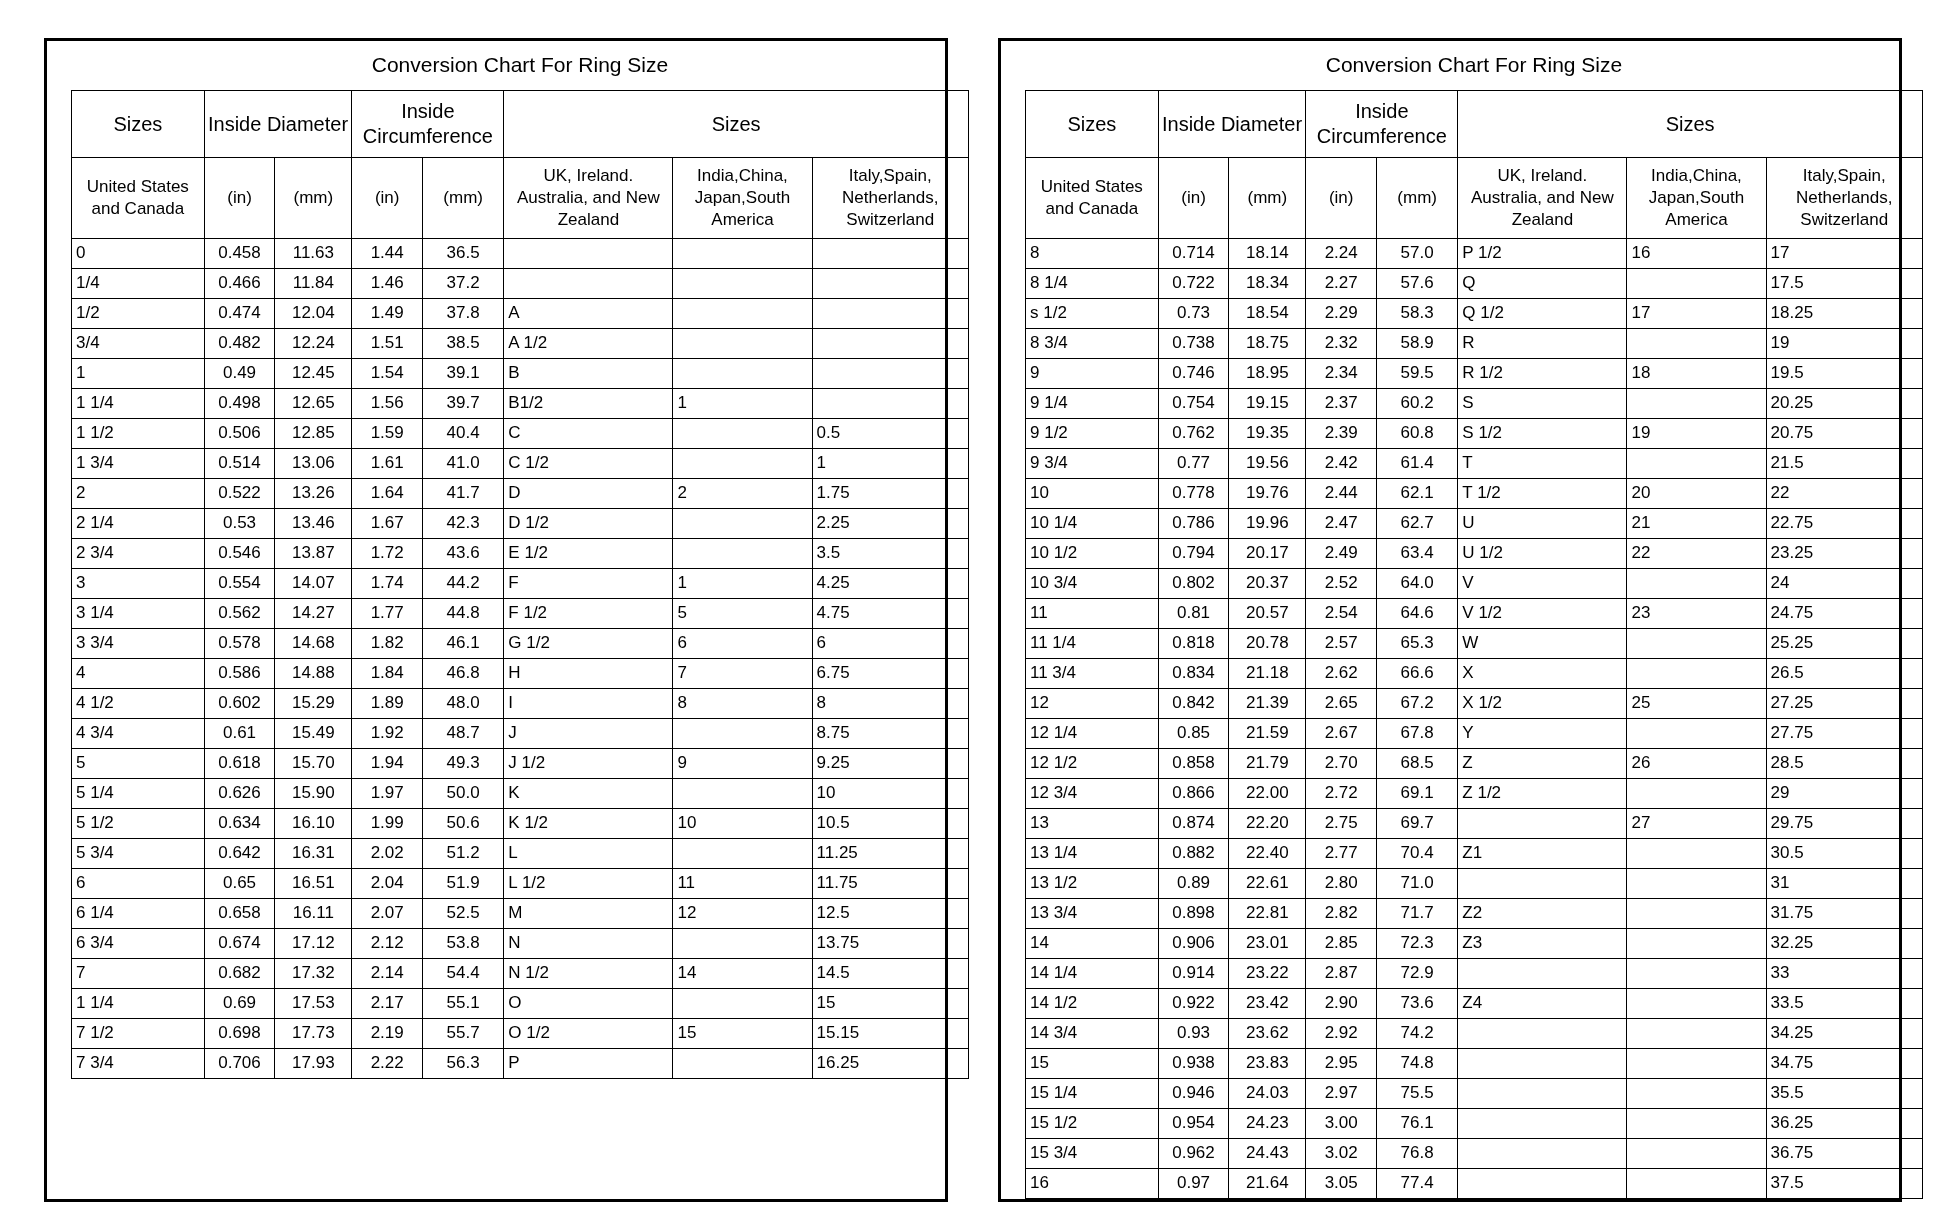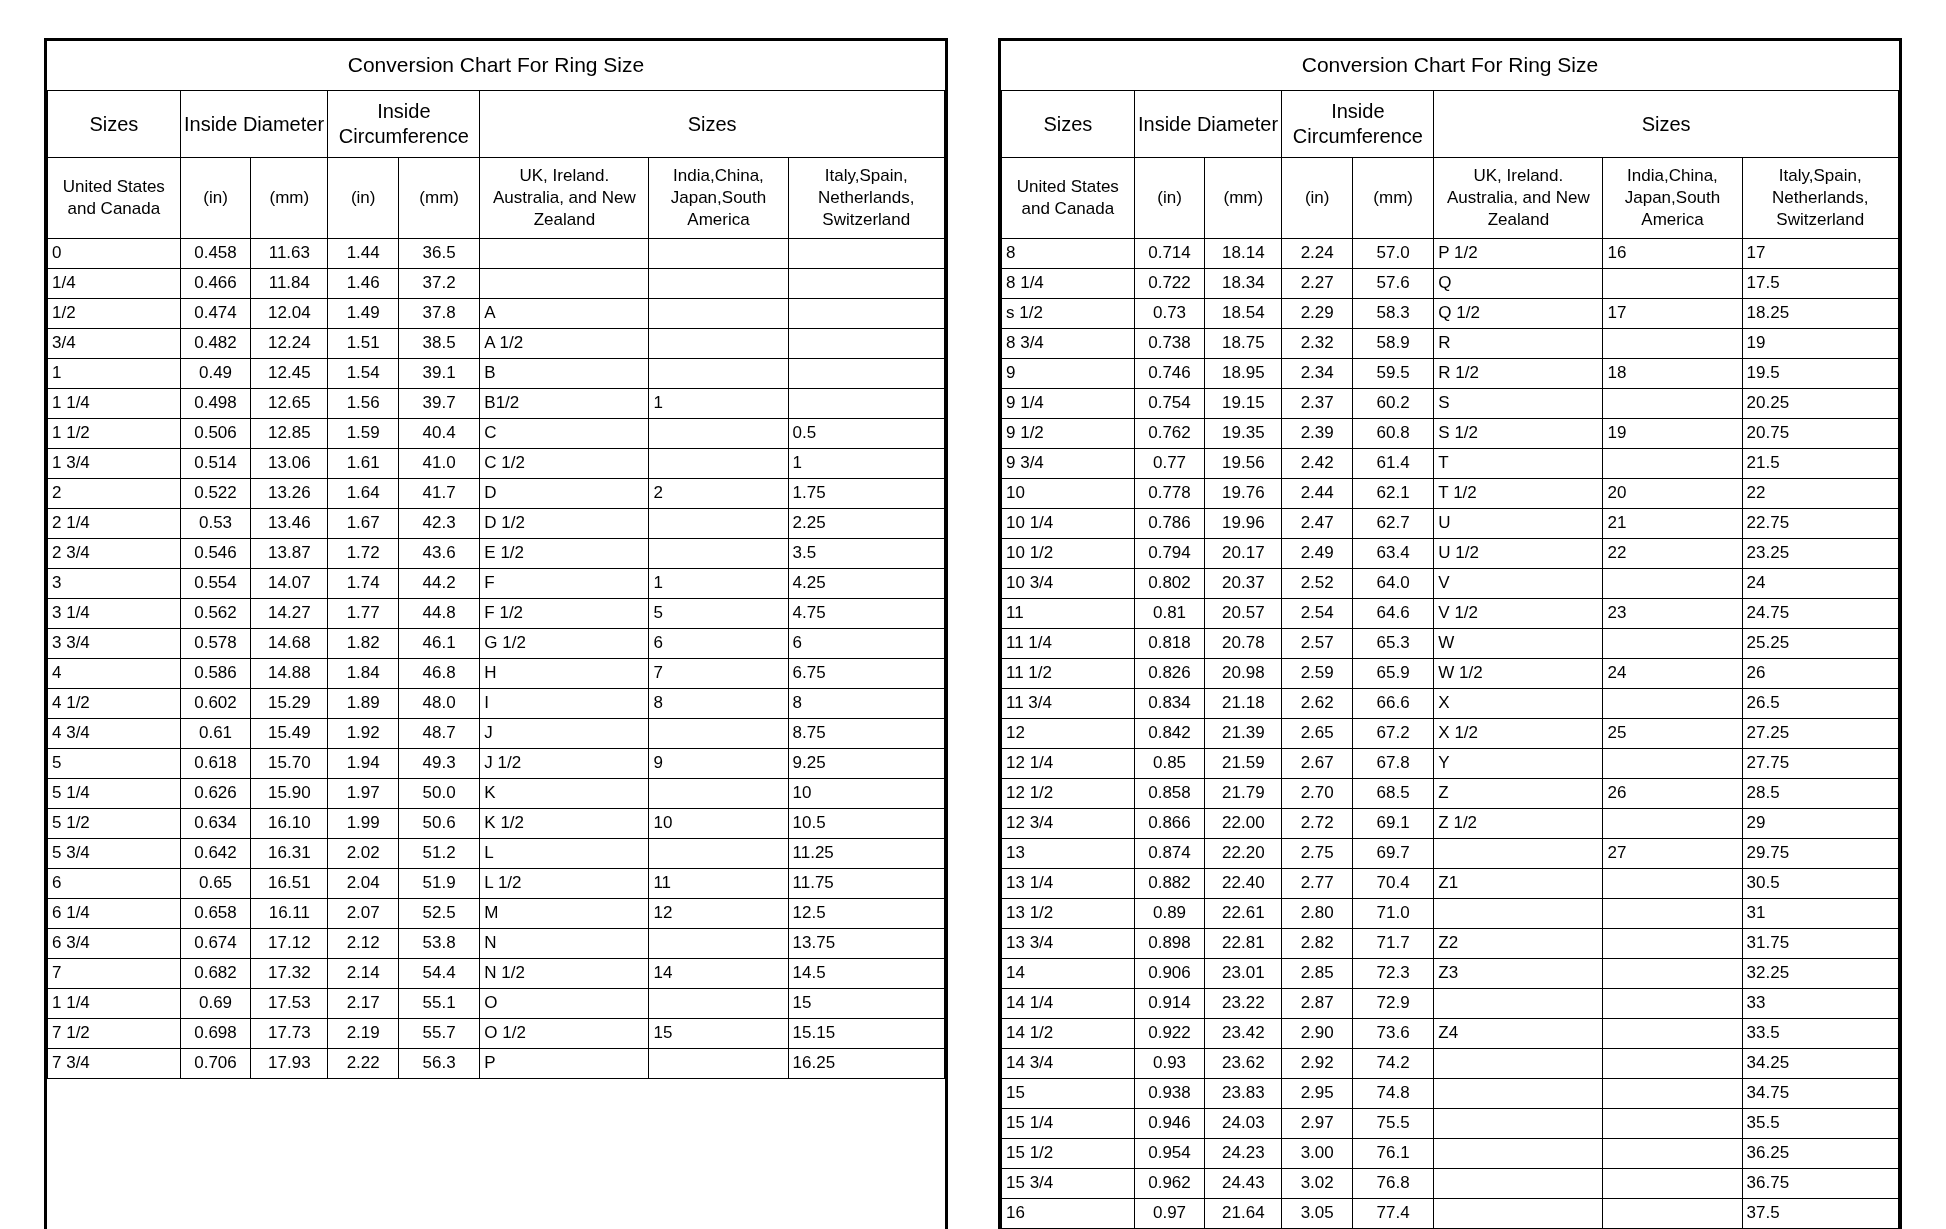--- a/index.html
+++ b/index.html
@@ -23,20 +23,21 @@
   }
   .chart {
     width: 910px;
     border: 3px solid #000;
     box-sizing: border-box;
   }
   table {
     border-collapse: collapse;
     width: 100%;
     table-layout: fixed;
+    margin-left: 24px;
   }
   td, th {
     border: 1px solid #000;
     font-weight: normal;
     font-size: 17px;
     padding: 0;
   }
   .title-cell {
     text-align: center;
     font-size: 21px;
@@ -567,30 +568,20 @@
             <td class="data c-left">11 1/4</td>
             <td class="data c-center">0.818</td>
             <td class="data c-center">20.78</td>
             <td class="data c-center">2.57</td>
             <td class="data c-center">65.3</td>
             <td class="data c-left">W</td>
             <td class="data c-left"></td>
             <td class="data c-left">25.25</td>
           </tr>
           <tr>
-            <td class="data c-left">11 1/2</td>
-            <td class="data c-center">0.826</td>
-            <td class="data c-center">20.98</td>
-            <td class="data c-center">2.59</td>
-            <td class="data c-center">65.9</td>
-            <td class="data c-left">W 1/2</td>
-            <td class="data c-left">24</td>
-            <td class="data c-left">26</td>
-          </tr>
-          <tr>
             <td class="data c-left">11 3/4</td>
             <td class="data c-center">0.834</td>
             <td class="data c-center">21.18</td>
             <td class="data c-center">2.62</td>
             <td class="data c-center">66.6</td>
             <td class="data c-left">X</td>
             <td class="data c-left"></td>
             <td class="data c-left">26.5</td>
           </tr>
           <tr>

